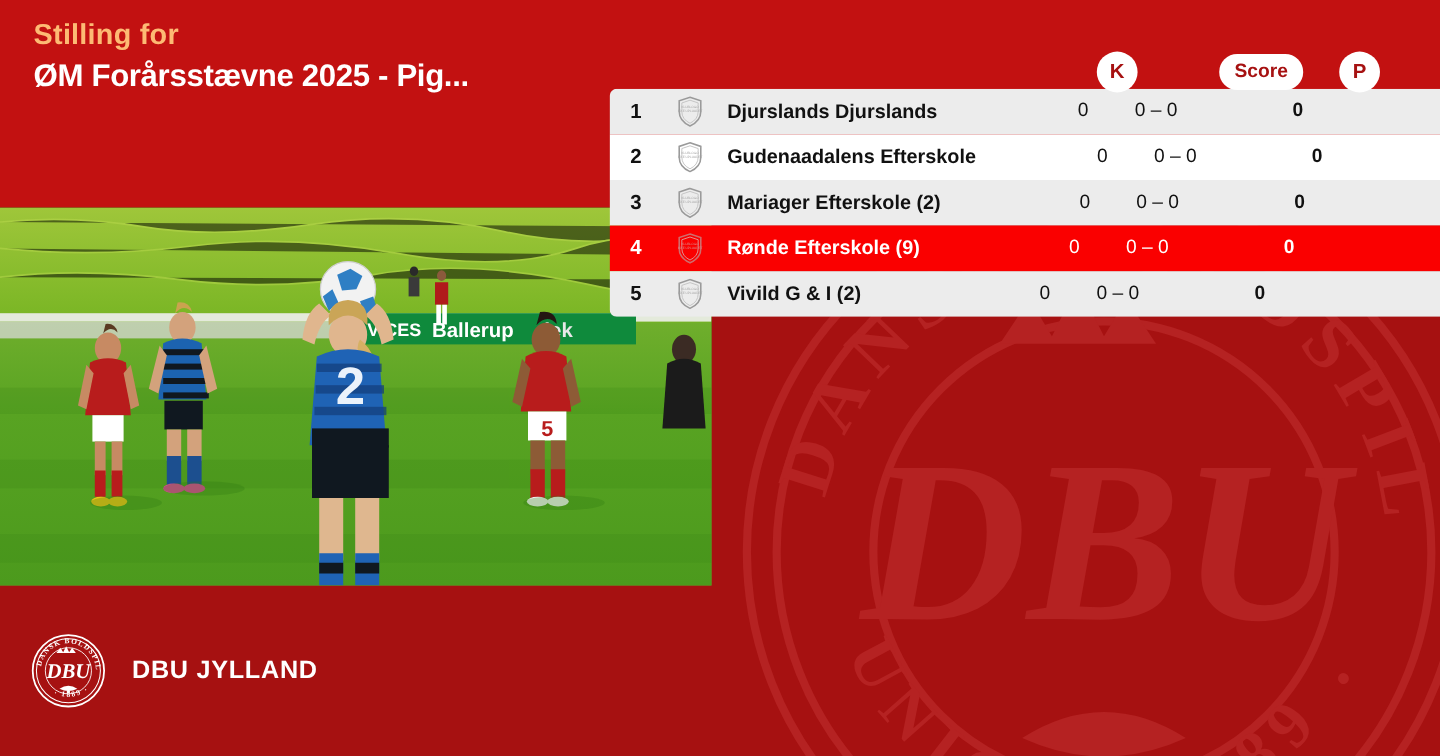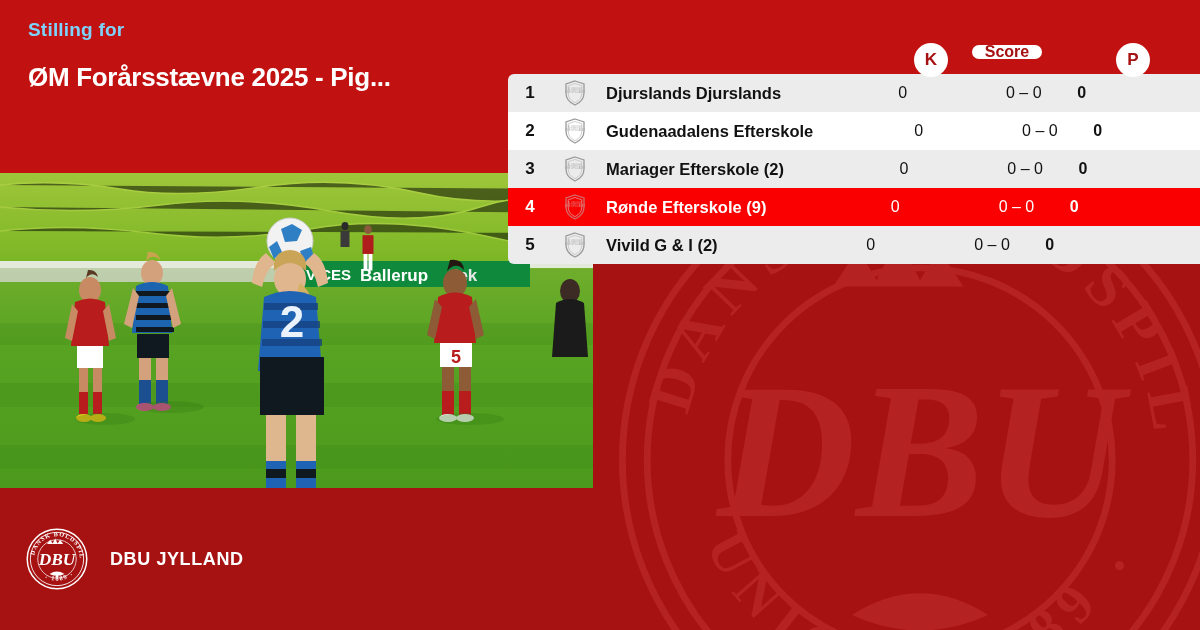--- a/index.html
+++ b/index.html
@@ -31,26 +31,26 @@
     width: 1200px; height: 173px;
     background: #c21111;
   }
   .header-text {
     position: absolute;
     left: 28px; top: 18px;
     width: 520px;
     z-index: 6;
   }
   .kicker {
-    color: #7dd3fc;
-    font-size: 19px;
+    color: #fdba74;
+    font-size: 24px;
     font-weight: bold;
     letter-spacing: 0.2px;
     line-height: 24px;
-    margin-bottom: 15px;
+    margin-bottom: 1px;
   }
   .title-line {
     color: #ffffff;
     font-size: 26px;
     font-weight: bold;
     line-height: 40px;
     letter-spacing: -0.3px;
     white-space: nowrap;
   }
 
@@ -110,21 +110,21 @@
   .c-k {
     width: 86px;
     flex: 0 0 86px;
     text-align: center;
     font-size: 16px;
     color: #111111;
   }
   .c-score {
     width: 96px;
     flex: 0 0 96px;
-    text-align: right;
+    text-align: left;
     font-size: 16px;
     color: #111111;
   }
   .c-p {
     width: 80px;
     flex: 0 0 80px;
     text-align: center;
     font-size: 16px;
     font-weight: bold;
     color: #111111;
@@ -148,22 +148,22 @@
     justify-content: center;
     z-index: 7;
   }
   .pill-k {
     left: 914px; top: 43px;
     width: 34px; height: 34px;
     border-radius: 17px;
     font-size: 17px;
   }
   .pill-score {
-    left: 972px; top: 45px;
-    width: 70px; height: 14px;
+    left: 1016px; top: 45px;
+    width: 70px; height: 30px;
     border-radius: 15px;
     font-size: 16px;
   }
   .pill-p {
     left: 1116px; top: 43px;
     width: 34px; height: 34px;
     border-radius: 17px;
     font-size: 17px;
   }
 
@@ -174,21 +174,21 @@
     width: 1200px; height: 142px;
     display: flex;
     align-items: center;
     padding-left: 26px;
     z-index: 6;
   }
   .footer-logo { width: 62px; height: 62px; flex: 0 0 62px; }
   .footer-text {
     margin-left: 22px;
     color: #ffffff;
-    font-size: 18px;
+    font-size: 21px;
     font-weight: bold;
     letter-spacing: 0.6px;
   }
 </style>
 </head>
 <body>
 
 <div id="canvas">
 
   <svg class="watermark" viewBox="0 0 200 200">

